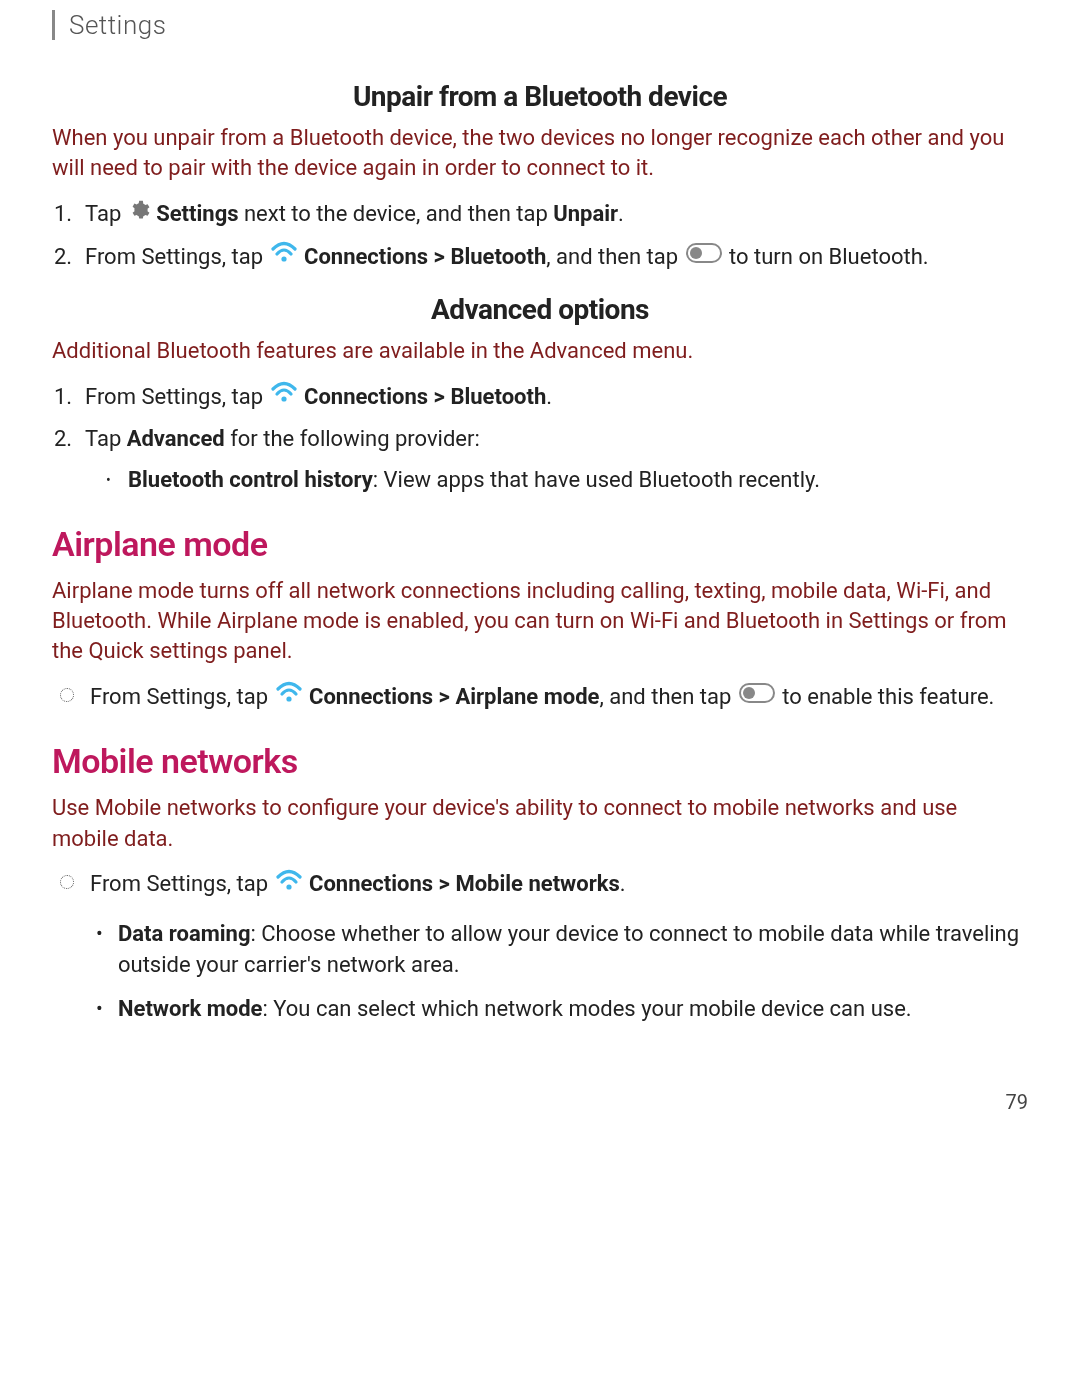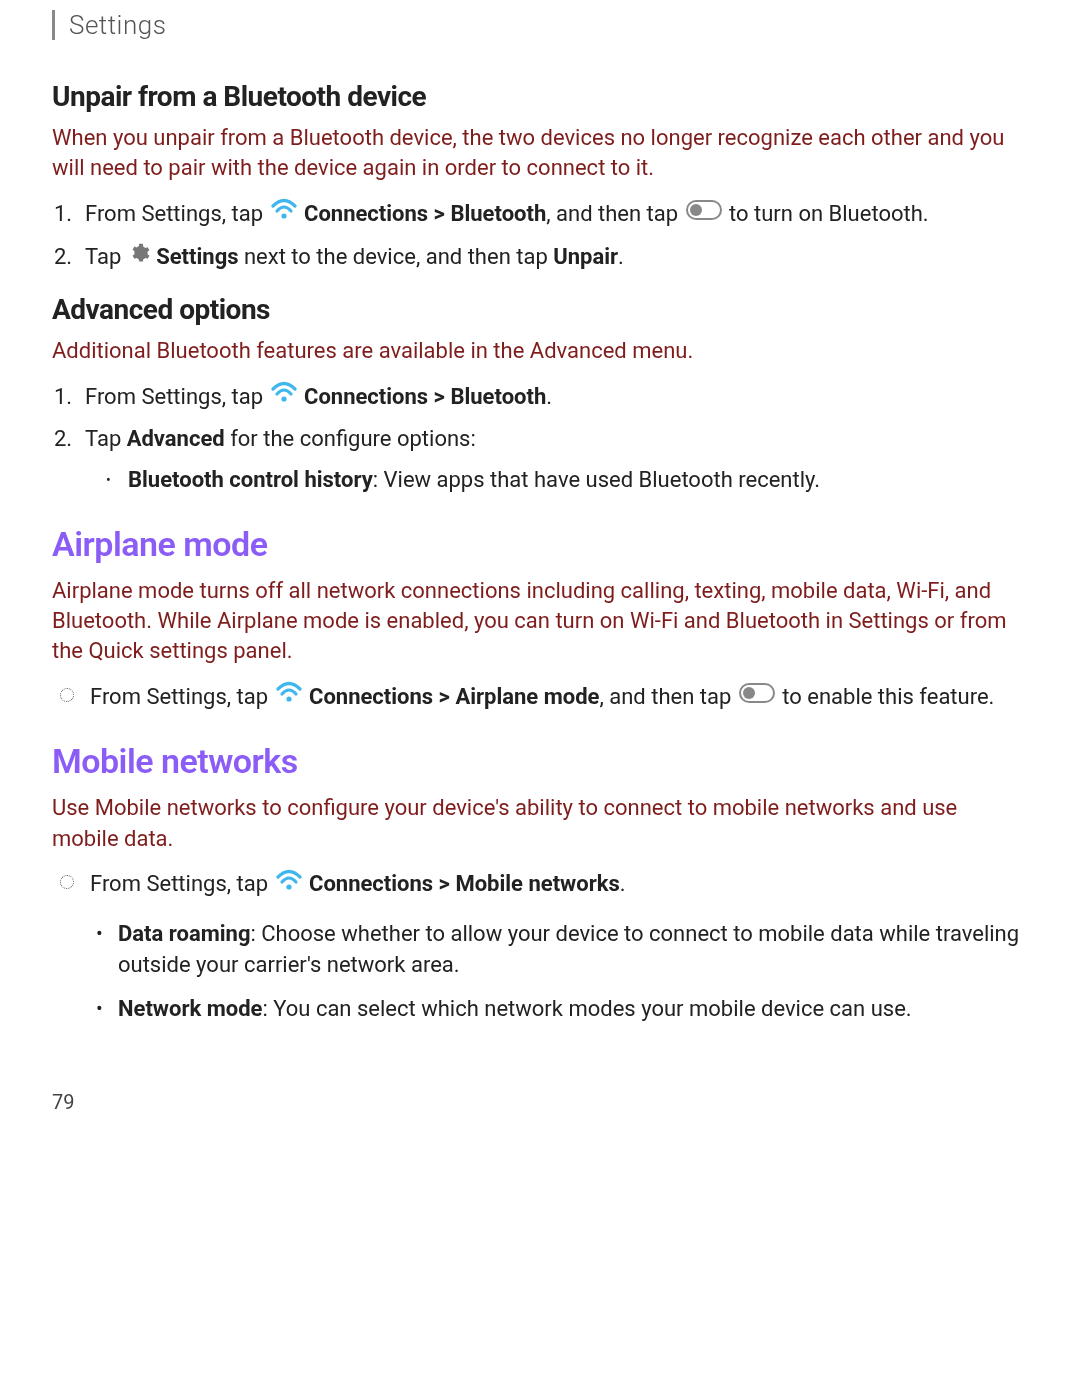--- a/index.html
+++ b/index.html
@@ -20,25 +20,26 @@
       font-size: 26px;
       color: #555;
       font-weight: 300;
       letter-spacing: 0.5px;
     }
     h3.bold-heading {
       font-size: 28px;
       font-weight: 700;
       margin-bottom: 10px;
       letter-spacing: -0.5px;
+      text-align: center;
     }
     h2.purple-heading {
       font-size: 34px;
       font-weight: 600;
-      color: #8b5cf6;
+      color: #be185d;
       margin-top: 28px;
       margin-bottom: 12px;
       letter-spacing: -0.5px;
     }
     p.body-text {
       font-size: 22px;
       line-height: 1.38;
       margin-bottom: 14px;
       color: #7f1d1d;
     }
@@ -143,68 +144,68 @@
     }
     .icon-gear {
       display: inline-block;
       vertical-align: middle;
       margin: 0 1px;
       position: relative;
       top: -1px;
     }
 
     .page-number {
-      text-align: left;
+      text-align: right;
       font-size: 20px;
       color: #444;
       margin-top: 65px;
       margin-bottom: 10px;
     }
 
     .section-gap { margin-top: 20px; }
   </style>
 </head>
 <body>
 
 <div class="header-bar">
   <span class="header-text">Settings</span>
 </div>
 
 <h3 class="bold-heading">Unpair from a Bluetooth device</h3>
 <p class="body-text">When you unpair from a Bluetooth device, the two devices no longer recognize each other and you will need to pair with the device again in order to connect to it.</p>
 <ol class="num-list">
   <li>
+    <span>Tap </span><span class="icon-gear"><svg width="22" height="22" viewBox="0 0 24 24">
+          <path fill="#777" d="M12 8a4 4 0 100 8 4 4 0 000-8zm9.4 4a7.6 7.6 0 00-.1-1.3l2.1-1.6-2-3.5-2.5 1a7.7 7.7 0 00-2.2-1.3L16.2 2h-4l-.5 2.7a7.7 7.7 0 00-2.2 1.3l-2.5-1-2 3.5 2.1 1.6A7.6 7.6 0 007 12c0 .4 0 .9.1 1.3L5 14.9l2 3.5 2.5-1c.7.5 1.4 1 2.2 1.3l.5 2.7h4l.5-2.7c.8-.3 1.5-.8 2.2-1.3l2.5 1 2-3.5-2.1-1.6c.1-.4.1-.9.1-1.3z"></path>
+        </svg></span> <span class="b">Settings</span><span> next to the device, and then tap </span><span class="b">Unpair</span><span>.</span>
+  </li>
+  <li>
     <span>From Settings, tap </span><span class="icon-wifi"><svg width="26" height="22" viewBox="0 0 26 22">
           <path d="M2 8 Q13 -3 24 8" stroke="#3FB7EC" stroke-width="3.2" fill="none" stroke-linecap="round"></path>
           <path d="M6 13 Q13 5 20 13" stroke="#3FB7EC" stroke-width="3.2" fill="none" stroke-linecap="round"></path>
           <circle cx="13" cy="18" r="2.6" fill="#3FB7EC"></circle>
         </svg></span> <span class="b">Connections &gt; Bluetooth</span><span>, and then tap </span><span class="icon-toggle"><svg width="36" height="20" viewBox="0 0 36 20">
           <rect x="1" y="1" width="34" height="18" rx="9" fill="none" stroke="#888" stroke-width="2"></rect>
           <circle cx="10" cy="10" r="6" fill="#888"></circle>
         </svg></span><span> to turn on Bluetooth.</span>
   </li>
-  <li>
-    <span>Tap </span><span class="icon-gear"><svg width="22" height="22" viewBox="0 0 24 24">
-          <path fill="#777" d="M12 8a4 4 0 100 8 4 4 0 000-8zm9.4 4a7.6 7.6 0 00-.1-1.3l2.1-1.6-2-3.5-2.5 1a7.7 7.7 0 00-2.2-1.3L16.2 2h-4l-.5 2.7a7.7 7.7 0 00-2.2 1.3l-2.5-1-2 3.5 2.1 1.6A7.6 7.6 0 007 12c0 .4 0 .9.1 1.3L5 14.9l2 3.5 2.5-1c.7.5 1.4 1 2.2 1.3l.5 2.7h4l.5-2.7c.8-.3 1.5-.8 2.2-1.3l2.5 1 2-3.5-2.1-1.6c.1-.4.1-.9.1-1.3z"></path>
-        </svg></span> <span class="b">Settings</span><span> next to the device, and then tap </span><span class="b">Unpair</span><span>.</span>
-  </li>
 </ol>
 
 <h3 class="bold-heading section-gap">Advanced options</h3>
 <p class="body-text">Additional Bluetooth features are available in the Advanced menu.</p>
 <ol class="num-list" style="margin-bottom:4px;">
   <li>
     <span>From Settings, tap </span><span class="icon-wifi"><svg width="26" height="22" viewBox="0 0 26 22">
           <path d="M2 8 Q13 -3 24 8" stroke="#3FB7EC" stroke-width="3.2" fill="none" stroke-linecap="round"></path>
           <path d="M6 13 Q13 5 20 13" stroke="#3FB7EC" stroke-width="3.2" fill="none" stroke-linecap="round"></path>
           <circle cx="13" cy="18" r="2.6" fill="#3FB7EC"></circle>
         </svg></span> <span class="b">Connections &gt; Bluetooth</span><span>.</span>
   </li>
   <li>
-    <span>Tap </span><span class="b">Advanced</span><span> for the configure options:</span>
+    <span>Tap </span><span class="b">Advanced</span><span> for the following provider:</span>
   </li>
 </ol>
 <ul class="tiny-bullet">
   <li>
     <span class="b">Bluetooth control history</span><span>: View apps that have used Bluetooth recently.</span>
   </li>
 </ul>
 
 <h2 class="purple-heading">Airplane mode</h2>
 <p class="body-text">Airplane mode turns off all network connections including calling, texting, mobile data, Wi-Fi, and Bluetooth. While Airplane mode is enabled, you can turn on Wi-Fi and Bluetooth in Settings or from the Quick settings panel.</p>

